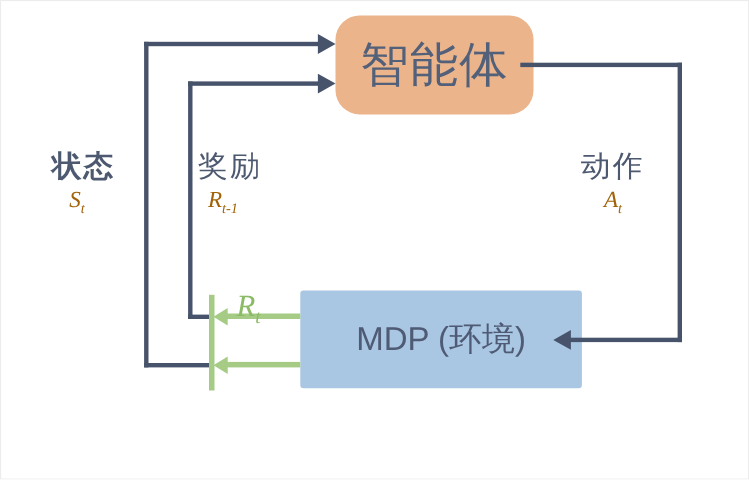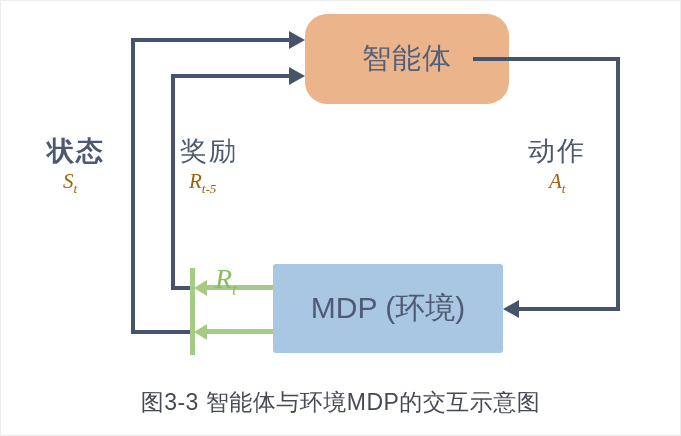--- a/index.html
+++ b/index.html
@@ -4,26 +4,26 @@
 <style>
   html,body{margin:0;padding:0;background:#fff;}
   #canvas{
     position:relative;width:681px;height:436px;background:#ffffff;
     font-family:"Liberation Sans",sans-serif;overflow:hidden;
     border:1px solid #ececec;box-sizing:border-box;
   }
   
   .node{position:absolute;display:flex;align-items:center;justify-content:center;}
   #agent-box{
-    left:304px;top:13px;width:204px;height:90px;
+    left:304px;top:13px;width:180px;height:90px;
     background:#EBB48B;border-radius:22px;
-    color:#53607A;font-size:29px;letter-spacing:1px;
+    color:#53607A;font-size:44px;letter-spacing:1px;
   }
   #env-box{
-    left:272px;top:263px;width:230px;height:89px;
+    left:272px;top:263px;width:256px;height:89px;
     background:#A9C6E3;border-radius:3px;
     color:#4F5B74;font-size:30px;
   }
   
   .dline{position:absolute;background:#46536B;}
   .dline.h{height:4px;}
   .dline.v{width:4px;}
   
   .ah{position:absolute;width:0;height:0;}
   .ah.right{border-top:9px solid transparent;border-bottom:9px solid transparent;border-left:16px solid #46536B;}
@@ -81,22 +81,21 @@
   <div class="gline v" style="left:189px;top:267px;height:87px;"></div>
   <div class="gline h" style="left:205px;top:284px;width:67px;"></div>
   <div class="gah left" style="left:193px;top:279px;"></div>
   <div class="gline h" style="left:205px;top:328px;width:67px;"></div>
   <div class="gah left" style="left:193px;top:323px;"></div>
 
   <div class="cjk-label" style="left:46px;top:132px;font-weight:bold;">状态</div>
   <div class="math" style="left:62px;top:168px;"><i>S</i><sub>t</sub></div>
 
   <div class="cjk-label" style="left:179px;top:132px;text-align:right;">奖励</div>
-  <div class="math" style="left:188px;top:168px;"><i>R</i><sub>t-5</sub></div>
+  <div class="math" style="left:188px;top:168px;"><i>R</i><sub>t-1</sub></div>
 
   <div class="cjk-label" style="left:527px;top:132px;">动作</div>
   <div class="math" style="left:548px;top:168px;"><i>A</i><sub>t</sub></div>
 
   <div class="math green" style="left:214px;top:262px;font-size:28px;"><i>R</i><sub>t</sub></div>
 
-  <div id="caption">图3-3 智能体与环境MDP的交互示意图</div>
 
 </div>
 
 </body></html>

